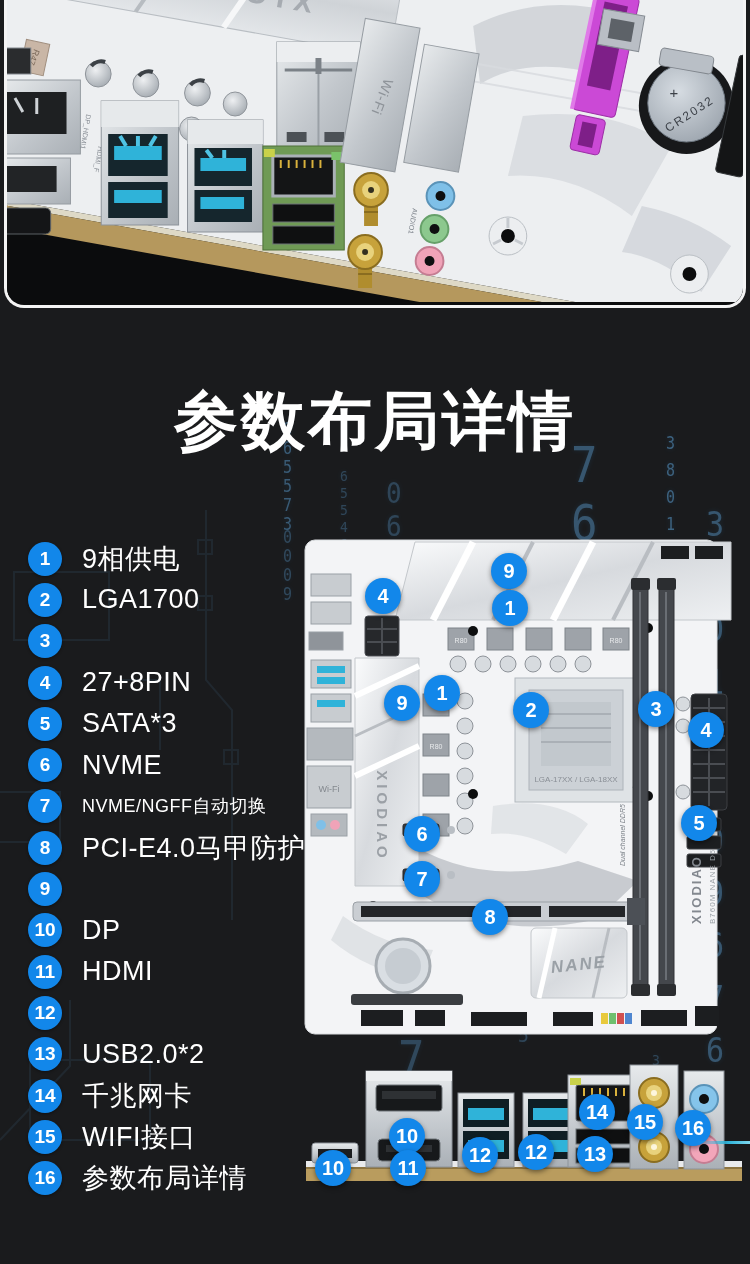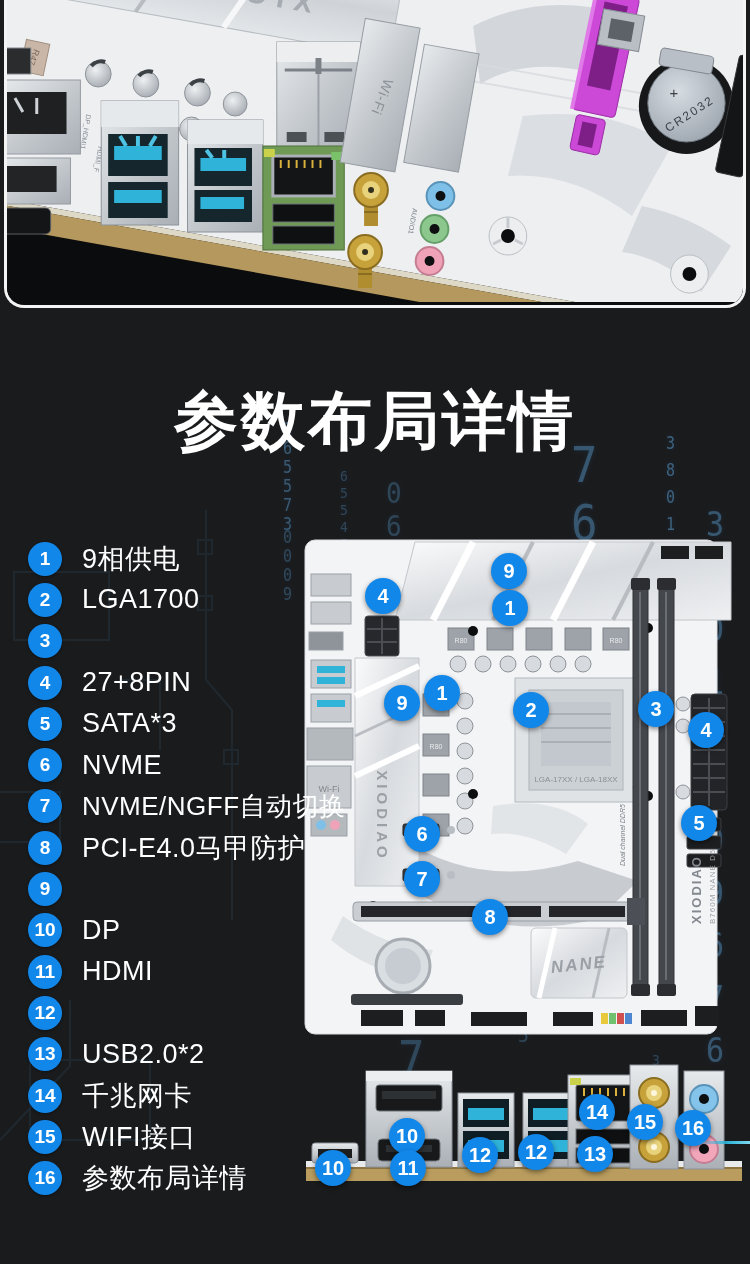--- a/index.html
+++ b/index.html
@@ -23,21 +23,21 @@
   .page-title{position:absolute;left:0;top:378px;width:750px;text-align:center;
       color:#ffffff;font-size:64px;font-weight:bold;letter-spacing:3px;z-index:3;}
   
   #feature-list{position:absolute;left:28px;top:538px;z-index:3;}
   .feature-row{display:flex;align-items:center;height:41.3px;}
   .feature-badge{flex:0 0 34px;width:34px;height:34px;border-radius:50%;
       background:#1287ea;color:#fff;font-weight:bold;font-size:19px;
       display:flex;align-items:center;justify-content:center;margin-right:20px;
       box-shadow:0 1px 3px rgba(0,0,0,.4);}
   .feature-label{color:#ffffff;font-size:27px;letter-spacing:.5px;white-space:nowrap;}
-  .feature-label.small{font-size:26px;}
+  .feature-label.small{font-size:18px;}
   
   .photo-wrap{position:absolute;z-index:2;}
   #board-photo{left:303px;top:536px;width:440px;height:505px;}
   #io-photo{left:300px;top:1055px;width:450px;height:160px;}
   .badge-layer{position:absolute;inset:0;z-index:5;pointer-events:none;}
   .photo-badge{position:absolute;width:36px;height:36px;margin:-18px 0 0 -18px;
       border-radius:50%;background:#1287ea;color:#fff;font-weight:bold;font-size:20px;
       display:flex;align-items:center;justify-content:center;
       box-shadow:0 2px 5px rgba(0,0,0,.45);}
 </style>

